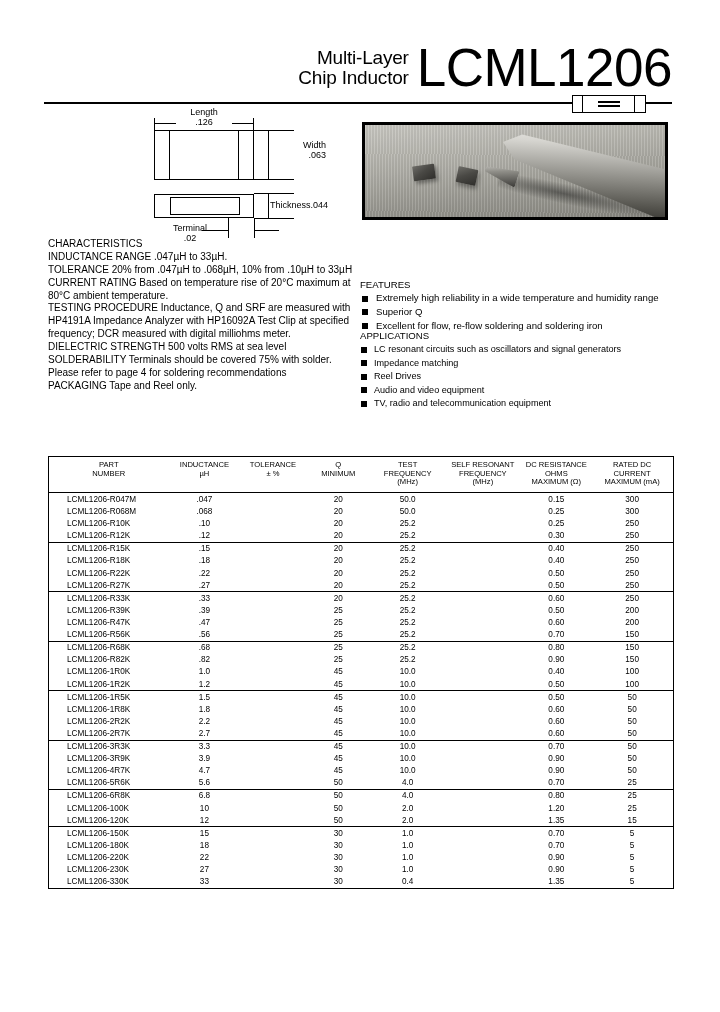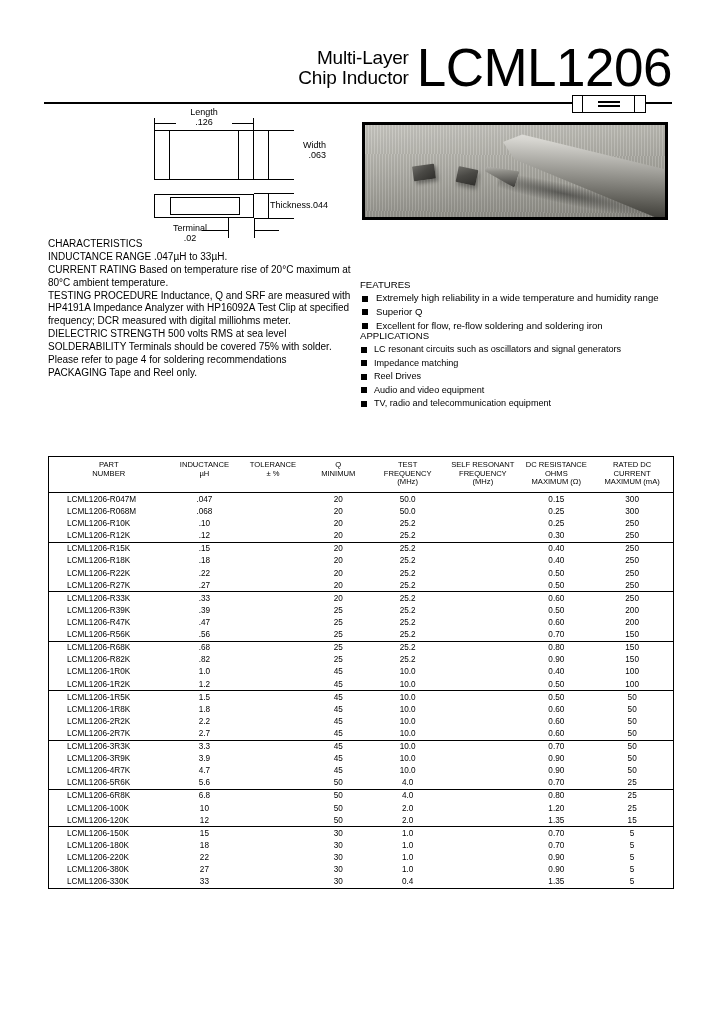--- a/index.html
+++ b/index.html
@@ -360,20 +360,21 @@
     <div class="chip-photo c1"></div>
     <div class="chip-photo c2"></div>
     <div class="pen-shadow"></div>
     <div class="pen-barrel"></div>
     <div class="pen-tip"></div>
   </div>
 
   <div class="char-block">
     <p class="char-head">CHARACTERISTICS</p>
     <p>INDUCTANCE RANGE   .047µH to 33µH.</p>
+    <p>TOLERANCE  20% from .047µH to .068µH, 10% from .10µH to 33µH</p>
     <p>CURRENT RATING   Based on temperature rise of 20°C maximum at 80°C ambient temperature.</p>
     <p>TESTING PROCEDURE Inductance, Q and SRF are measured with HP4191A Impedance Analyzer with HP16092A Test Clip at specified frequency; DCR measured with digital milliohms meter.</p>
     <p>DIELECTRIC STRENGTH   500 volts RMS at sea level</p>
     <p>SOLDERABILITY   Terminals should be covered 75% with solder. Please refer to page 4 for soldering recommendations</p>
     <p>PACKAGING   Tape and Reel only.</p>
   </div>
 
   <div class="feat-block">
     <p class="sec-title">FEATURES</p>
     <ul class="bullet-list feat-list">
@@ -745,21 +746,21 @@
             <td class="pn">LCML1206-220K</td>
             <td>22</td>
             <td></td>
             <td>30</td>
             <td>1.0</td>
             <td></td>
             <td>0.90</td>
             <td>5</td>
           </tr>
           <tr>
-            <td class="pn">LCML1206-380K</td>
+            <td class="pn">LCML1206-230K</td>
             <td>27</td>
             <td></td>
             <td>30</td>
             <td>1.0</td>
             <td></td>
             <td>0.90</td>
             <td>5</td>
           </tr>
           <tr class=" last-row">
             <td class="pn">LCML1206-330K</td>

